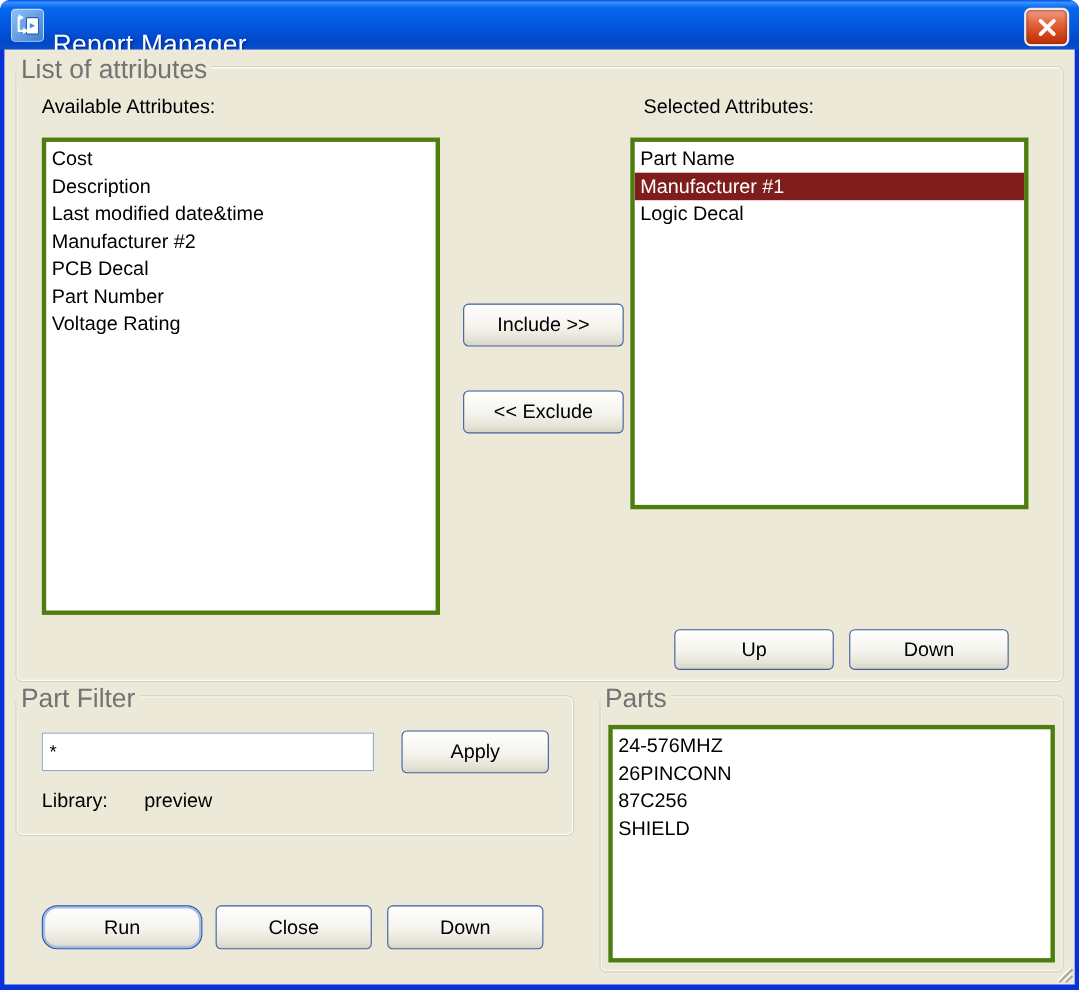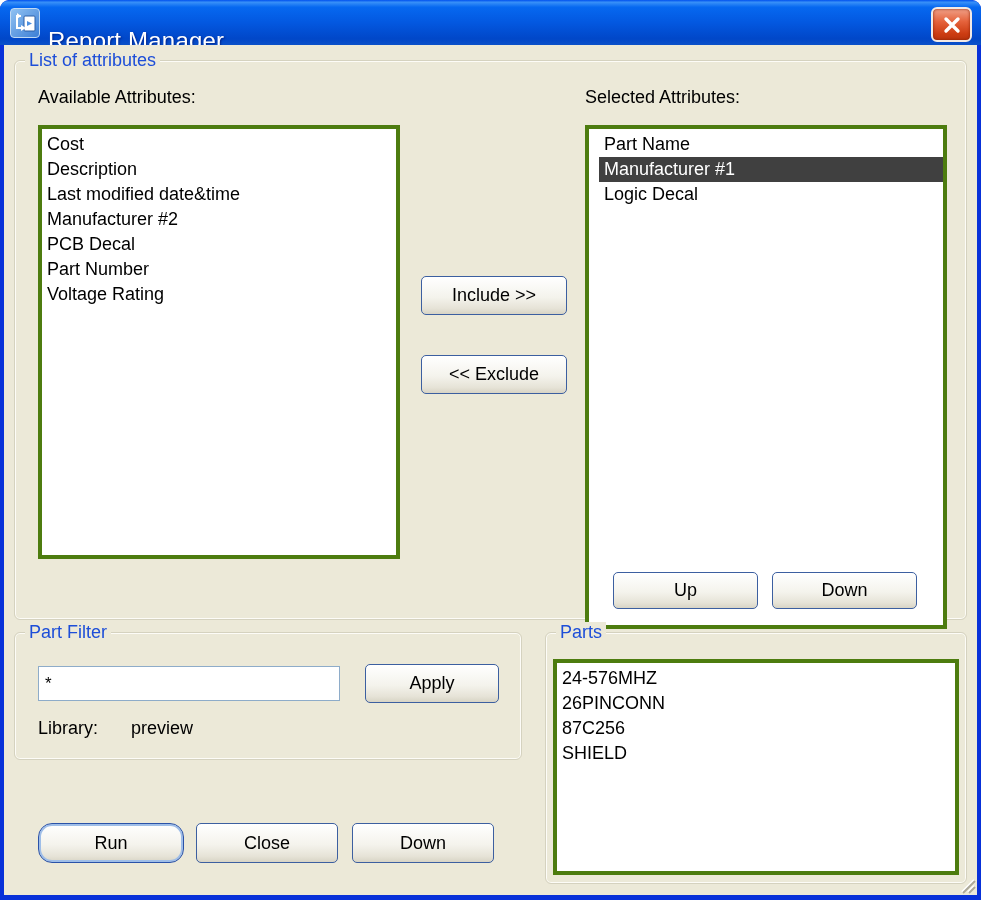--- a/index.html
+++ b/index.html
@@ -60,25 +60,25 @@
   }
 
   
   .groupbox {
     position: absolute;
     border: 1px solid #D5D2BF;
     border-radius: 6px;
     box-shadow: inset 0 0 0 1px #FDFCF7;
   }
   .groupbox > .caption {
-    position: absolute; top: -11px; left: 10px;
+    position: absolute; top: -11px; left: 0;
     background: #ECE9D8;
     padding: 0 4px;
-    color: #1d4ed8;
-    font-size: 18px;
+    color: #737373;
+    font-size: 24px;
   }
 
   .field-label {
     position: absolute;
     color: #000;
     font-size: 18px;
   }
 
   
   .listbox {
@@ -90,21 +90,21 @@
   }
   .list-item {
     font-size: 18px;
     line-height: 25px;
     padding: 0 5px;
     color: #000;
     white-space: nowrap;
     cursor: default;
   }
   .list-item.selected {
-    background: #404040;
+    background: #7f1d1d;
     color: #FFFFFF;
   }
 
   
   .xp-btn {
     position: absolute;
     background: linear-gradient(to bottom, #FFFFFF 0%, #F4F3EC 55%, #E6E3D7 85%, #D8D4C5 100%);
     border: 1px solid #3C5FA0;
     border-radius: 5px;
     font-family: "Liberation Sans", sans-serif;
@@ -172,21 +172,21 @@
         <div class="list-item">Description</div>
         <div class="list-item">Last modified date&amp;time</div>
         <div class="list-item">Manufacturer #2</div>
         <div class="list-item">PCB Decal</div>
         <div class="list-item">Part Number</div>
         <div class="list-item">Voltage Rating</div>
       </div>
 
     <div class="field-label" style="left:581px; top:42px;">Selected Attributes:</div>
 
-    <div class="listbox" style="left:581px; top:80px; width:362px; height:504px;padding-left:10px;">
+    <div class="listbox" style="left:569px; top:80px; width:362px; height:338px;">
         <div class="list-item">Part Name</div>
         <div class="list-item selected">Manufacturer #1</div>
         <div class="list-item">Logic Decal</div>
       </div>
 
     <button class="xp-btn" style="left:417px; top:231px; width:146px; height:39px;">Include &gt;&gt;</button>
 
     <button class="xp-btn" style="left:609px; top:527px; width:145px; height:37px;">Up</button>
 
     <button class="xp-btn" style="left:417px; top:310px; width:146px; height:39px;">&lt;&lt; Exclude</button>

